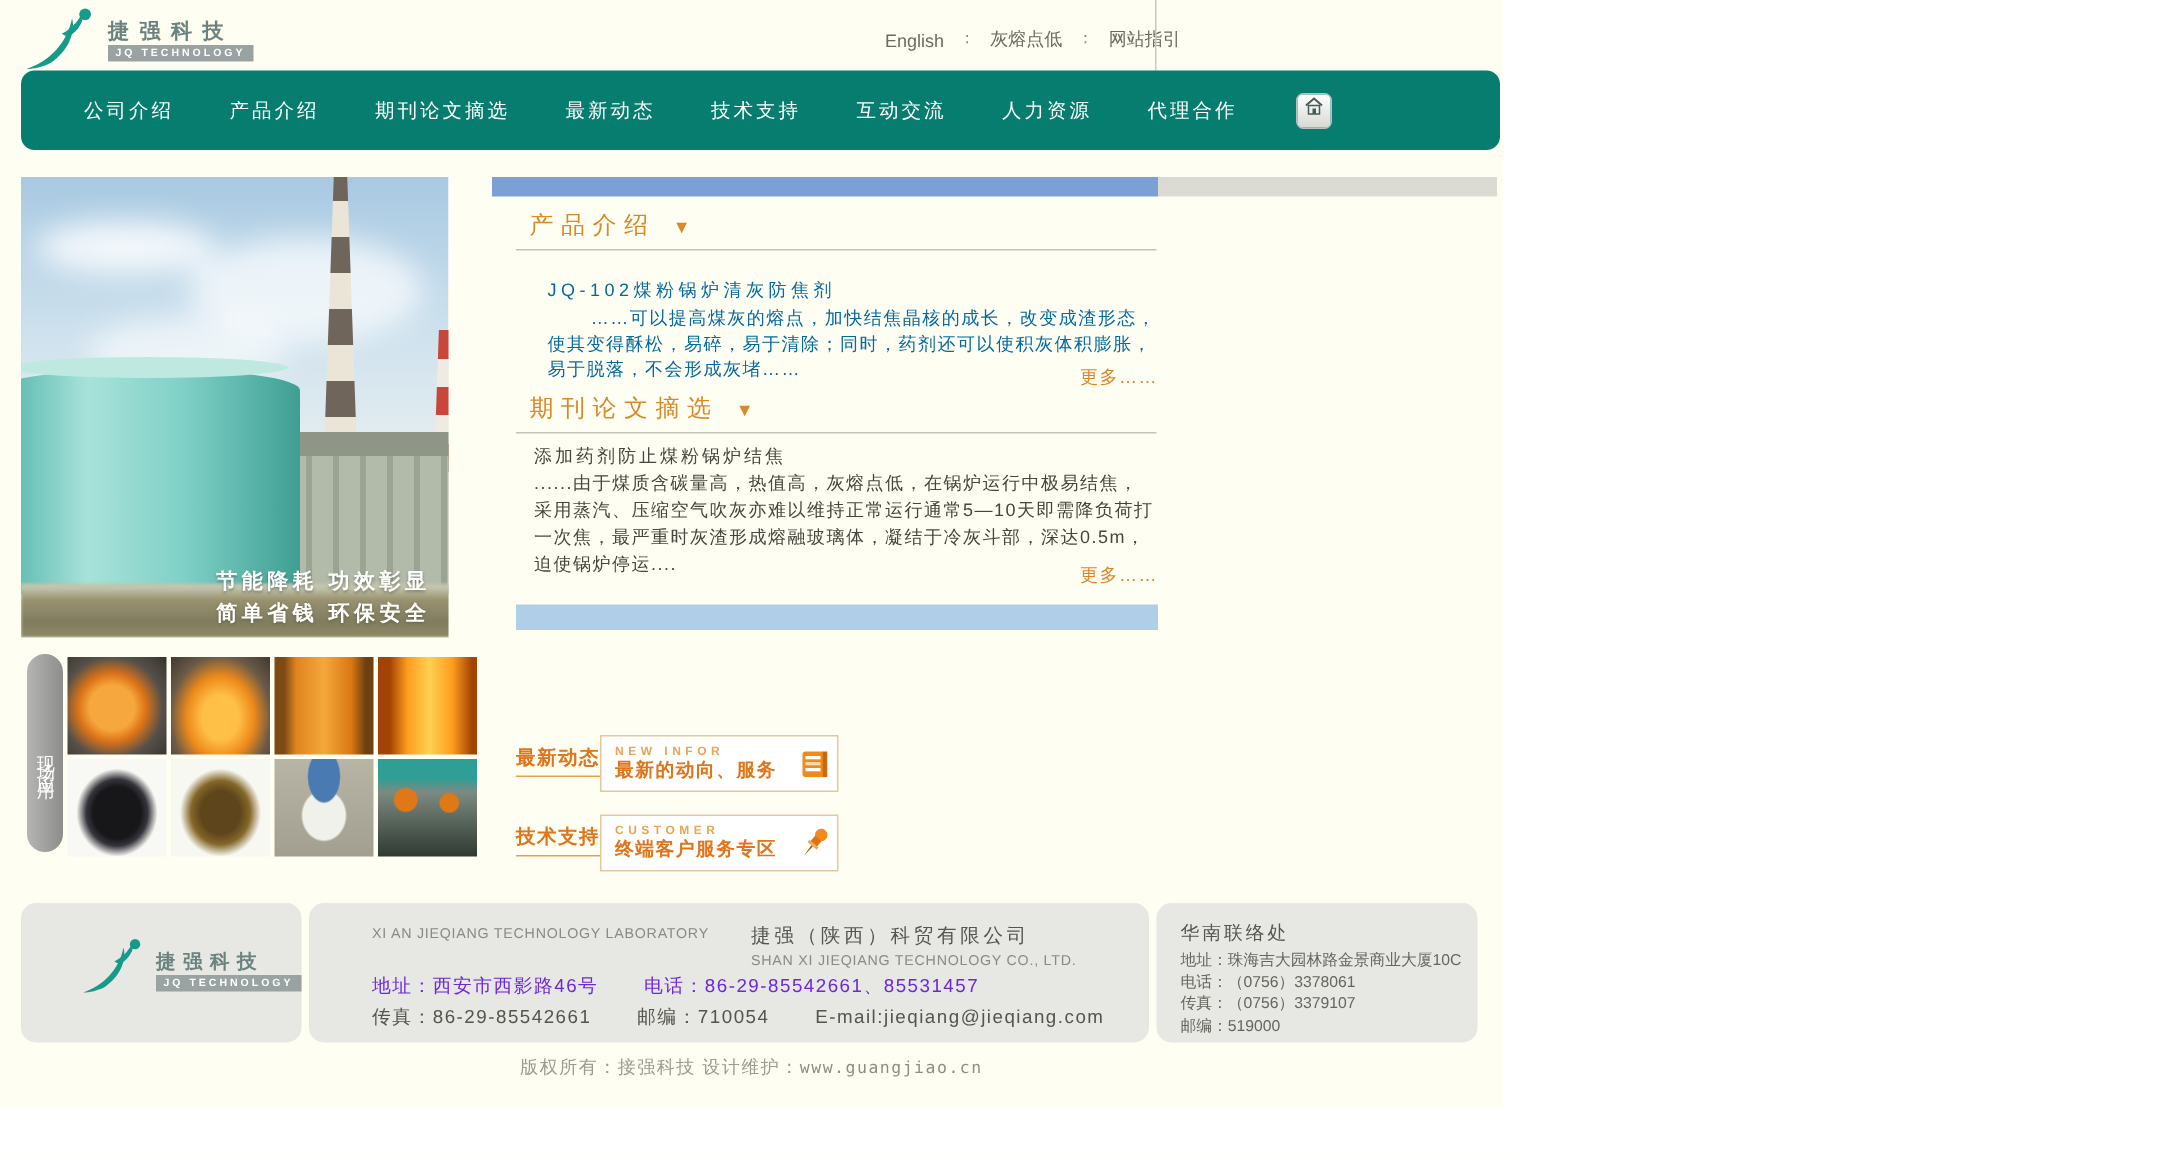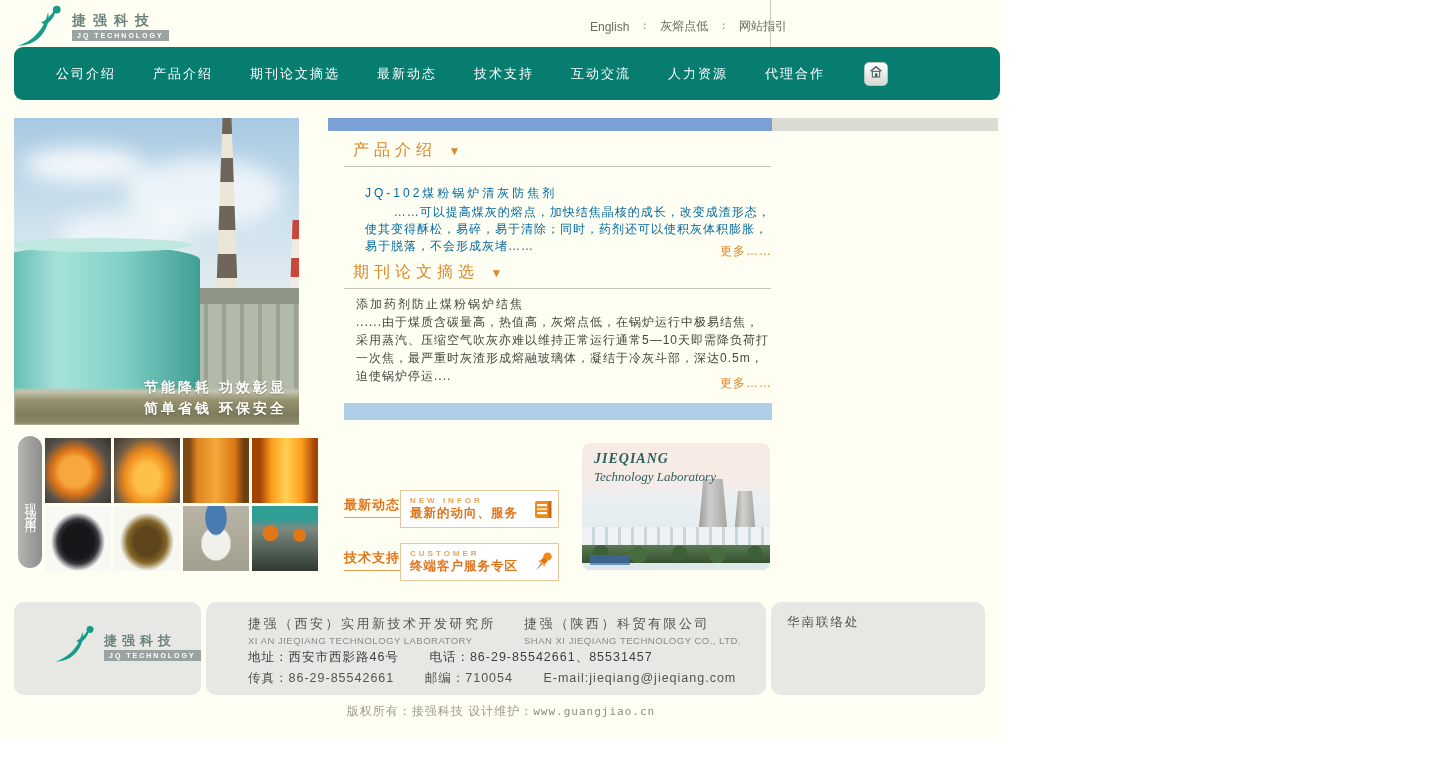--- a/index.html
+++ b/index.html
@@ -149,21 +149,21 @@
   .fbox { position:absolute; top:602px; height:93px; background:#e7e7e4; border-radius:10px; }
   .fbox1 { left:14px; width:187px; }
   .fbox2 { left:206px; width:560px; }
   .fbox3 { left:771px; width:214px; }
   .flogo { position:absolute; left:40px; top:22px; width:140px; height:50px; }
   .flogo .logo-cn { left:50px; top:8px; font-size:13px; letter-spacing:5px; }
   .flogo .logo-en { left:50px; top:26px; }
   .fnames { position:absolute; left:42px; top:13px; display:flex; gap:28px; }
   .fname .cn { font-size:13px; color:#555550; letter-spacing:2.5px; white-space:nowrap; }
   .fname .en { font-size:9.5px; color:#8a8a84; letter-spacing:.5px; margin-top:2px; white-space:nowrap; }
-  .fline1 { position:absolute; left:42px; top:47px; font-size:12.5px; color:#404040;
+  .fline1 { position:absolute; left:42px; top:47px; font-size:12.5px; color:#6d28d9;
     letter-spacing:1px; white-space:nowrap; }
   .fline1 span { margin-right:26px; }
   .fline2 { position:absolute; left:42px; top:68px; font-size:12.5px; color:#55554e;
     letter-spacing:1px; white-space:nowrap; }
   .fline2 span { margin-right:26px; }
   .south-title { position:absolute; left:16px; top:12px; font-size:12.5px; color:#55554e;
     letter-spacing:2px; }
   .south-lines { position:absolute; left:16px; top:31px; font-size:10.5px; color:#66665e;
     line-height:14.5px; white-space:nowrap; }
 
@@ -304,66 +304,62 @@
         <g transform="rotate(40 12 12)">
           <circle cx="12" cy="5" r="4.2" fill="#f08a1c"></circle>
           <rect x="9.2" y="8" width="5.6" height="5.5" fill="#e07314"></rect>
           <rect x="8" y="12.5" width="8" height="2" fill="#f0a858"></rect>
           <polygon points="11.3,14.5 12,23 12.7,14.5" fill="#b05c0a"></polygon>
         </g>
       </svg>
     </div>
   </div>
 
-  <div class="lab">
-    <div class="tw1"></div>
-    <div class="tw2"></div>
-    <div class="bldgs"></div>
-    <div class="trees"></div>
-    <div class="blue"></div>
-    <div class="lab-t1">JIEQIANG</div>
-    <div class="lab-t2">Technology  Laboratory</div>
-  </div>
 
   <div class="fbox fbox1">
     <div class="logo flogo">
       <span>
         <svg width="46" height="40" viewBox="0 0 60 50">
           <path d="M2,48 C20,42 33,28 37,9 C40,21 33,35 21,43 C15,46.5 7,48 2,48 Z" fill="#169b8a"></path>
           <path d="M29,21 C37,17 43,10 45.5,3 C46.5,11 42,19 33.5,23.5 Z" fill="#169b8a"></path>
           <circle cx="47" cy="6" r="4.5" fill="#169b8a"></circle>
         </svg>
       </span>
       <span class="logo-cn">捷强科技</span>
       <span class="logo-en">JQ TECHNOLOGY</span>
     </div>
   </div>
 
   <div class="fbox fbox2">
     <div class="fnames">
       <div class="fname">
-        <div class="cn">捷强（西安）实用新技术开发研究所</div>
         <div class="en">XI AN JIEQIANG TECHNOLOGY LABORATORY</div>
       </div>
       <div class="fname">
         <div class="cn">捷强（陕西）科贸有限公司</div>
         <div class="en">SHAN XI JIEQIANG TECHNOLOGY CO., LTD.</div>
       </div>
     </div>
     <div class="fline1">
       <span>地址：西安市西影路46号</span>
       <span>电话：86-29-85542661、85531457</span>
     </div>
     <div class="fline2">
       <span>传真：86-29-85542661</span>
       <span>邮编：710054</span>
       <span>E-mail:jieqiang@jieqiang.com</span>
     </div>
   </div>
 
   <div class="fbox fbox3">
     <div class="south-title">华南联络处</div>
+    <div class="south-lines">
+      <div>地址：珠海吉大园林路金景商业大厦10C</div>
+      <div>电话：（0756）3378061</div>
+      <div>传真：（0756）3379107</div>
+      <div>邮编：519000</div>
+    </div>
   </div>
 
   <div class="copyright">
     <span>版权所有：接强科技  设计维护：</span><span class="url">www.guangjiao.cn</span>
   </div>
 </div>
 
 </body></html>

